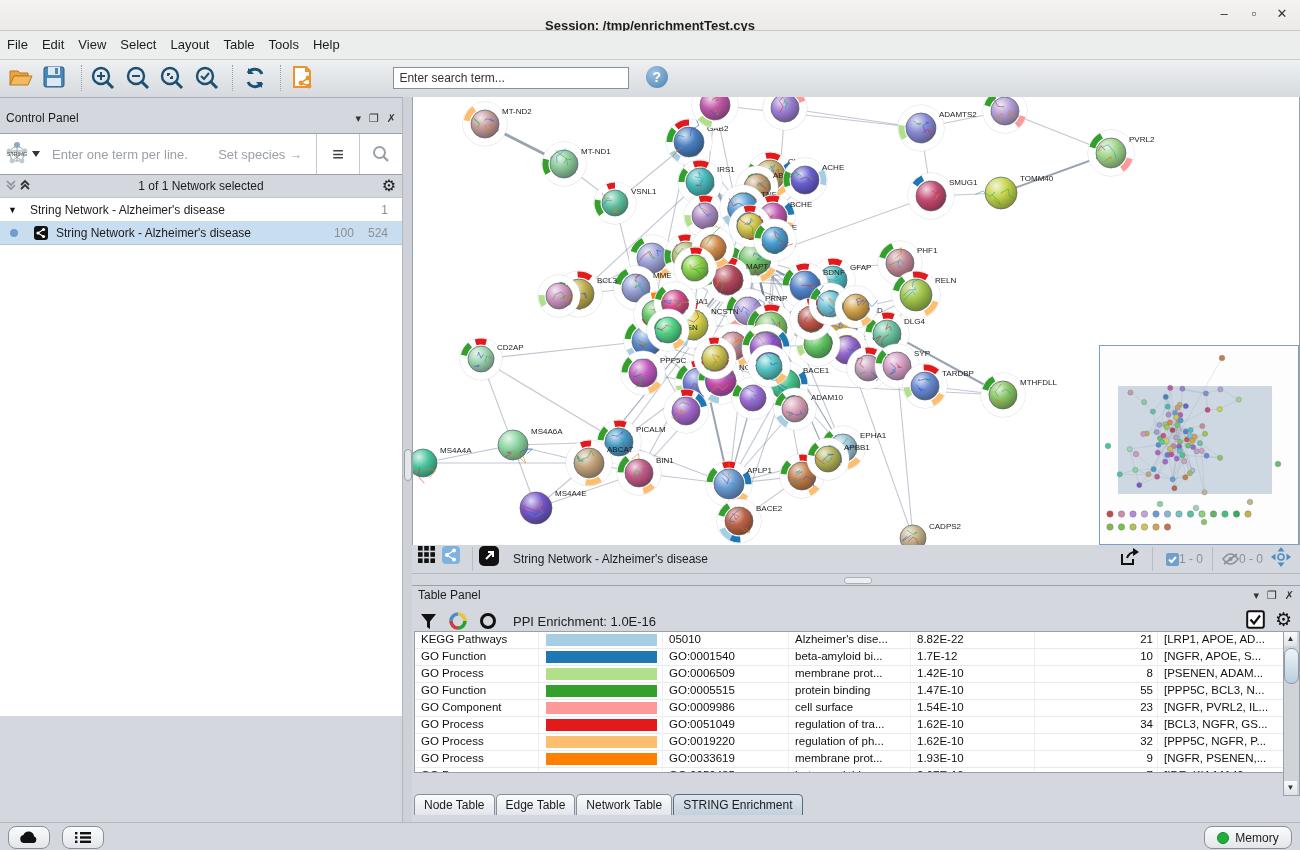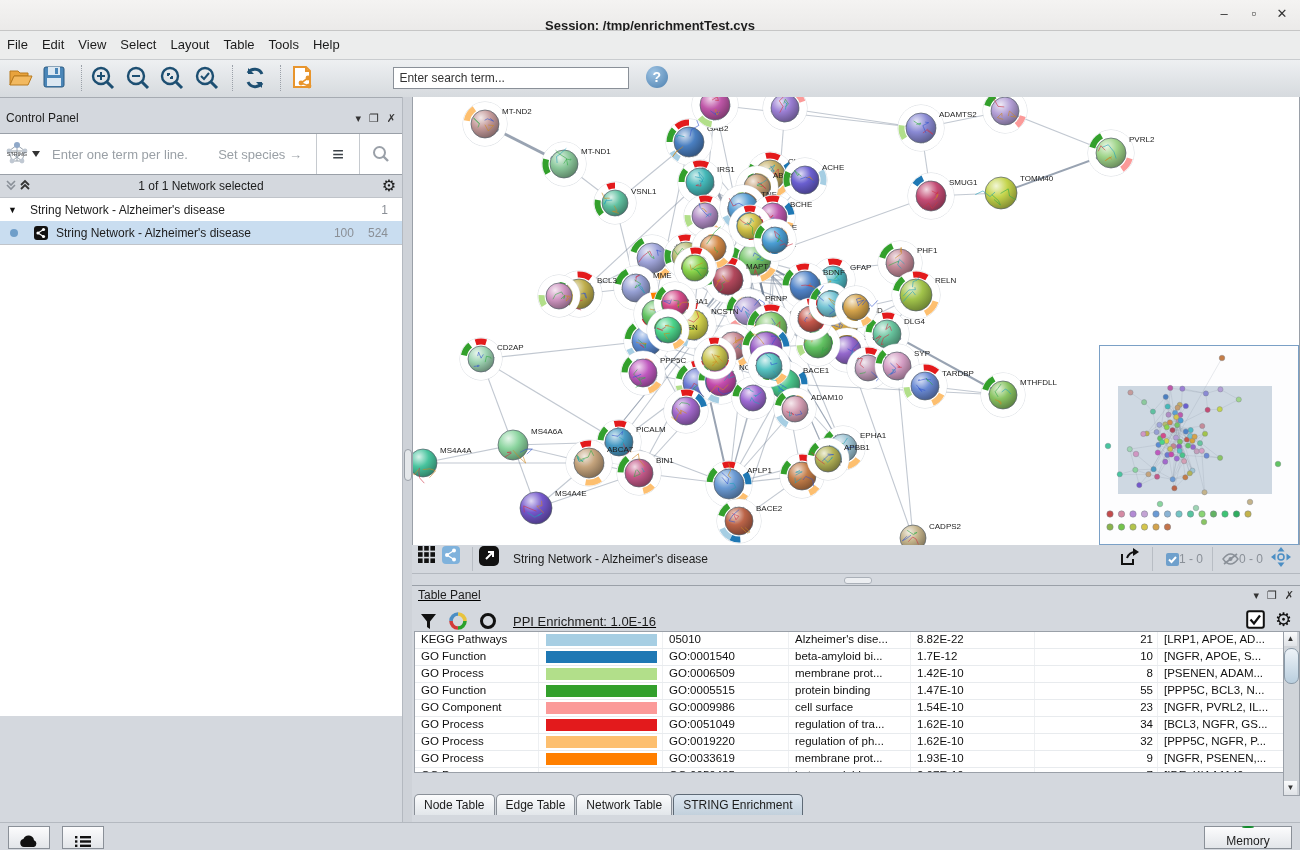--- a/index.html
+++ b/index.html
@@ -57,21 +57,21 @@
   #net-svg{position:absolute;left:0;top:0;}
   #overview{position:absolute;right:0px;top:248px;width:198px;height:198px;background:#fdfdfe;border:1px solid #7aa0c6;}
   #net-toolbar{position:absolute;left:0;top:448px;width:888px;height:28px;background:#d4d8de;border-bottom:1px solid #b4b9c0;display:flex;align-items:center;}
   .ntb-sep{height:24px;border-left:1px solid #b8bdc4;margin:0 6px;}
   .ntb-title{font-size:12px;color:#1c1c1c;flex:1;margin-left:8px;}
   .badge{font-size:12px;color:#8a9098;display:flex;align-items:center;margin:0 7px;}
   #h-splitter{position:absolute;left:0;top:477px;width:888px;height:11px;background:#d4d8de;}
   #h-splitter .handle{position:absolute;left:432px;top:3px;width:26px;height:5px;border:1px solid #aab0b8;border-radius:3px;background:#eceef1;}
 
   
-  #table-panel{position:absolute;left:0;top:488px;width:888px;height:237px;background:#d4d8de;border-top:1px solid #9aa0a8;text-decoration:underline;}
+  #table-panel{position:absolute;left:0;top:488px;width:888px;height:237px;background:#d4d8de;border-top:1px solid #9aa0a8;}
   .tp-header{height:18px;padding:2px 6px;font-size:12px;color:#1c1c1c;position:relative;}
   .tp-toolrow{height:26px;display:flex;align-items:center;padding-left:8px;gap:12px;position:relative;}
   .tp-toolrow .ppi{font-size:13px;color:#1c1c1c;margin-left:4px;}
   .tp-right{position:absolute;right:8px;top:0px;display:flex;gap:10px;align-items:center;}
   #tbl{position:absolute;left:2px;top:45px;width:871px;background:#fff;border:1px solid #9aa0a8;}
   .tr{display:flex;height:16px;border-bottom:1px solid #e8ebee;background:#fff;}
   .th-row{display:flex;height:21px;background:linear-gradient(#ffffff,#e2e5e9);border-bottom:1px solid #9aa0a8;}
   .th{font-size:12px;color:#1c1c1c;padding:3px 4px 0 6px;border-right:1px solid #c6cacf;box-sizing:border-box;}
   .td{font-size:11.5px;color:#111;padding:1px 4px 0 6px;border-right:1px solid #eef0f2;box-sizing:border-box;white-space:nowrap;overflow:hidden;}
   .c0{width:124px}.c1{width:124px}.c2{width:126px}.c3{width:122px}.c4{width:124px}.c5{width:123px;text-align:right}.c6{flex:1;border-right:none}
@@ -79,21 +79,21 @@
   #tbl-rows{height:140px;overflow:hidden;}
   #tbl-scroll{position:absolute;right:0px;top:45px;width:15px;height:163px;background:#d0d4d9;border:1px solid #9aa0a8;}
   .sc-arrow{position:absolute;left:0;width:13px;height:14px;text-align:center;font-size:8px;color:#333;line-height:14px;background:linear-gradient(#fafbfc,#dfe2e6);border:0;}
   #tbl-thumb{position:absolute;left:0px;top:16px;width:13px;height:34px;background:linear-gradient(#eef3f8,#b9cede);border:1px solid #8a9aa8;border-radius:7px;}
   .tp-tabs{position:absolute;left:2px;top:208px;height:24px;}
   .tp-tabs .tab{font-size:12px;padding:3px 9px;}
   .tp-tabs .tab.active{background:linear-gradient(#dde7f1,#c2d0dc);border-color:#5e6a76;}
 
   
   #statusbar{position:absolute;left:0;top:822px;width:1300px;height:28px;background:#d4d8de;border-top:1px solid #b4b9c0;}
-  .sb-btn{position:absolute;top:3px;height:21px;border:1px solid #8a9098;border-radius:0;background:linear-gradient(#fcfcfd,#e2e5e9);display:flex;align-items:center;justify-content:flex-end;flex-direction:column;}
+  .sb-btn{position:absolute;top:3px;height:21px;border:1px solid #8a9098;border-radius:8px;background:linear-gradient(#fcfcfd,#e2e5e9);display:flex;align-items:center;justify-content:center;}
   #memory-btn{right:8px;width:86px;gap:6px;font-size:12px;color:#1c1c1c;}
   .memdot{width:10px;height:10px;border-radius:50%;background:#1faf3c;border:1px solid #128a2c;}
 
   svg{display:block}
   .icon-svg{vertical-align:top;}
 </style>
 </head>
 <body>
 
 <div id="app">

